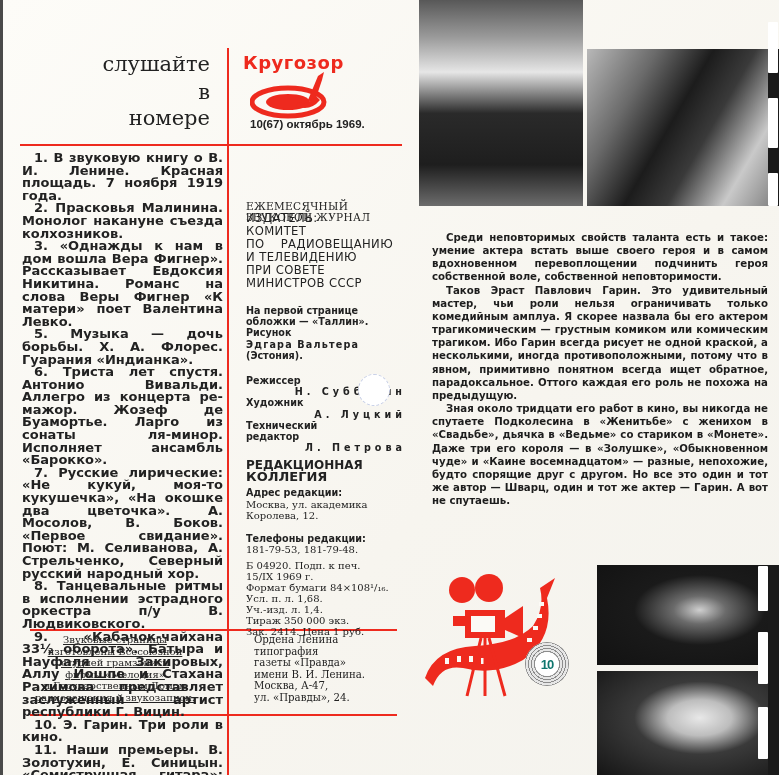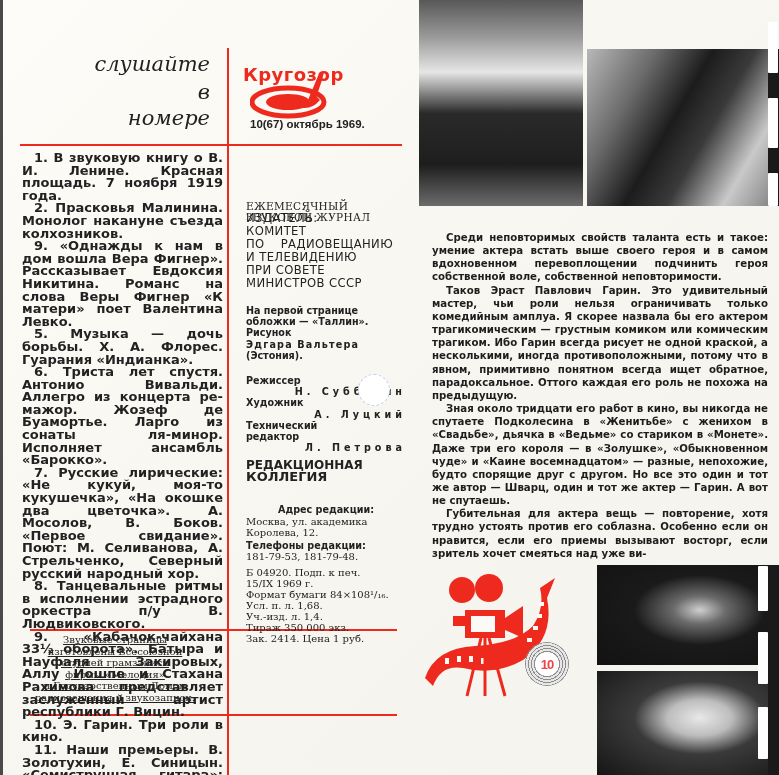--- a/index.html
+++ b/index.html
@@ -1,22 +1,22 @@
 <!DOCTYPE html>
 <html><head>
 <meta charset="utf-8">
 <style>
   html, body { margin:0; padding:0; }
   body { width:779px; height:775px; overflow:hidden; background:#fbfaf6; position:relative; font-family:"DejaVu Sans", sans-serif; color:#1a1a1a; }
   .page { position:absolute; inset:0; background:linear-gradient(135deg,#fdfcf8 0%,#f7f5ef 60%,#f4f3ee 100%); }
   .left-edge { position:absolute; left:0; top:0; width:3px; height:775px; background:#4a4a4a; }
   .red { background:#ee2a1e; position:absolute; }
 
-  .hdr-word { position:absolute; font-family:"DejaVu Serif", serif; font-style:italic; font-size:21px; color:#222; text-align:right; width:200px; left:10px; }
-  .logo-title { position:absolute; left:243px; top:52px; font-family:"DejaVu Sans", sans-serif; font-weight:bold; font-size:18px; color:#ee2a1e; letter-spacing:0.5px;margin-top:12px; }
+  .hdr-word { position:absolute; font-family:"DejaVu Serif", serif; font-size:21px; color:#222; text-align:right; width:200px; left:10px; }
+  .logo-title { position:absolute; left:243px; top:52px; font-family:"DejaVu Sans", sans-serif; font-weight:bold; font-size:18px; color:#ee2a1e; letter-spacing:0.5px; }
   .logo-mark { position:absolute; left:250px; top:70px; width:95px; height:50px; }
   .issue { position:absolute; left:250px; top:118px; font-family:"Liberation Sans", sans-serif; font-weight:bold; font-size:11.5px; color:#222; }
 
   .contents { position:absolute; left:22px; top:152px; width:201px; font-family:"DejaVu Sans", sans-serif; font-weight:bold; font-size:13px; line-height:12.6px; color:#222; text-align:justify; }
   .contents p { margin:0; text-indent:12px; }
 
   .mid { position:absolute; left:246px; width:160px; color:#222; }
   .serifcaps { font-family:"DejaVu Serif", serif; font-size:10.5px; line-height:11px; letter-spacing:0.3px; }
   .publisher { font-family:"DejaVu Sans", sans-serif; font-size:11.6px; line-height:13px; letter-spacing:0.4px; }
   .smallbold { font-family:"DejaVu Sans", sans-serif; font-weight:bold; font-size:9.6px; line-height:11.2px; }
@@ -36,21 +36,21 @@
   .photo2 { left:587px; top:49px; width:192px; height:157px; background:linear-gradient(120deg,#b8b8b8 0%,#6a6a6a 25%,#1c1c1c 45%,#3a3a3a 60%,#c9c9c9 80%,#7a7a7a 100%); }
   .photo3 { left:597px; top:565px; width:171px; height:100px; background:radial-gradient(ellipse at 60% 45%,#cfcfcf 0%,#6b6b6b 18%,#1a1a1a 45%,#121212 100%); }
   .photo4 { left:597px; top:671px; width:171px; height:104px; background:radial-gradient(ellipse at 60% 45%,#e8e8e8 0%,#bdbdbd 22%,#3a3a3a 45%,#151515 100%); }
   .filmstrip-hole { position:absolute; background:#fff; width:10px; border-radius:1px; }
   .film-edge { position:absolute; left:768px; width:11px; background:#1a1a1a; }
 
   .vinyl-hole { position:absolute; left:358px; top:374px; width:30px; height:30px; border-radius:50%; background:#fff; border:1px dashed #c8d0e8; }
 
   .camera-art { position:absolute; left:415px; top:568px; width:150px; height:130px; }
   .badge10 { position:absolute; left:525px; top:642px; width:44px; height:44px; border-radius:50%; background:repeating-radial-gradient(circle,#8c8c8c 0 1px,#e6e6e6 1px 3px); display:flex; align-items:center; justify-content:center; }
-  .badge10 span { display:flex; align-items:center; justify-content:center; width:24px; height:24px; border-radius:50%; background:#fff; font-family:"Liberation Sans", sans-serif; font-weight:bold; font-size:13px; color:#ef4444; letter-spacing:-1px; }
+  .badge10 span { display:flex; align-items:center; justify-content:center; width:24px; height:24px; border-radius:50%; background:#fff; font-family:"Liberation Sans", sans-serif; font-weight:bold; font-size:13px; color:#0f766e; letter-spacing:-1px; }
 </style>
 </head>
 <body>
 
 <div class="page">
   <div class="left-edge"></div>
 
   <div class="red" style="left:227px; top:48px; width:2px; height:727px;"></div>
   <div class="red" style="left:20px; top:144px; width:382px; height:2px;"></div>
   <div class="red" style="left:30px; top:629px; width:367px; height:2px;"></div>
@@ -65,21 +65,21 @@
     <ellipse cx="38" cy="32" rx="36" ry="14" fill="none" stroke="#ee2a1e" stroke-width="5"></ellipse>
     <ellipse cx="38" cy="32" rx="22" ry="8" fill="#ee2a1e"></ellipse>
     <path d="M58 30 L68 6 L74 2 L72 10 L64 34 Z" fill="#ee2a1e"></path>
     <path d="M46 36 Q60 42 70 30 L66 26 Q58 36 48 32 Z" fill="#ee2a1e"></path>
   </svg>
   <div class="issue">10(67) октябрь 1969.</div>
 
   <div class="contents">
     <p>1. В звуковую книгу о В. И. Ленине. Красная площадь. 7 ноября 1919 года.</p>
     <p>2. Прасковья Малинина. Монолог накануне съезда колхозников.</p>
-    <p>9. «Однажды к нам в дом вошла Вера Фигнер». Рассказывает Евдоксия Никитина. Романс на слова Веры Фигнер «К матери» поет Валентина Левко.</p>
+    <p>3. «Однажды к нам в дом вошла Вера Фигнер». Рассказывает Евдоксия Никитина. Романс на слова Веры Фигнер «К матери» поет Валентина Левко.</p>
     <p>5. Музыка — дочь борьбы. Х. А. Флорес. Гуарания «Индианка».</p>
     <p>6. Триста лет спустя. Антонио Вивальди. Аллегро из концерта ре-мажор. Жозеф де Буамортье. Ларго из сонаты ля-минор. Исполняет ансамбль «Барокко».</p>
     <p>7. Русские лирические: «Не кукуй, моя-то кукушечка», «На окошке два цветочка». А. Мосолов, В. Боков. «Первое свидание». Поют: М. Селиванова, А. Стрельченко, Северный русский народный хор.</p>
     <p>8. Танцевальные ритмы в исполнении эстрадного оркестра п/у В. Людвиковского.</p>
     <p>9. «Кабачок-чайхана 33½ оборота». Батыра и Науфаля Закировых, Аллу Йошпе и Стахана Рахимова представляет заслуженный артист республики Г. Вицин.</p>
     <p>10. Э. Гарин. Три роли в кино.</p>
     <p>11. Наши премьеры. В. Золотухин, Е. Синицын. «Семиструнная гитара»; Н. Мартынов, В. Никитина. «Мне сегодня приснилась песня». Исполняют: вокальный квартет «Улыбка», М. Пахоменко и оркестр.</p>
     <p>12. Югославская певица Габи Новак.</p>
   </div>
 
@@ -113,62 +113,69 @@
     <div>Технический</div>
     <div>редактор</div>
     <div class="spaced">Л. Петрова</div>
   </div>
 
   <div class="vinyl-hole"></div>
 
   <div class="mid" style="top:460px;">
     <div class="smallbold" style="font-size:12px;">РЕДАКЦИОННАЯ</div>
     <div class="smallbold" style="font-size:13px;">КОЛЛЕГИЯ</div>
-    <div class="smallbold" style="margin-top:22px;text-align:center;">Адрес редакции:</div>
+    <div class="smallbold" style="margin-top:5px;">Адрес редакции:</div>
     <div class="serif-small">Москва, ул. академика</div>
     <div class="serif-small">Королева, 12.</div>
-    <div class="smallbold" style="margin-top:2px;">Телефоны редакции:</div>
+    <div class="smallbold" style="margin-top:12px;">Телефоны редакции:</div>
     <div class="serif-small">181-79-53, 181-79-48.</div>
     <div class="serif-small" style="margin-top:5px;">Б 04920. Подп. к печ.</div>
     <div class="serif-small">15/IX 1969 г.</div>
     <div class="serif-small">Формат бумаги 84×108¹/₁₆.</div>
     <div class="serif-small">Усл. п. л. 1,68.</div>
     <div class="serif-small">Уч.-изд. л. 1,4.</div>
     <div class="serif-small">Тираж 350 000 экз.</div>
     <div class="serif-small">Зак. 2414. Цена 1 руб.</div>
   </div>
 
   <div class="footer-left">
     <div>Звуковые страницы</div>
     <div>изготовлены Всесоюзной</div>
     <div>студией грамзаписи</div>
     <div>фирмы «Мелодия»</div>
     <div>и Государственным Домом</div>
     <div>радиовещания и звукозаписи.</div>
+  </div>
+  <div class="footer-right">
+    <div>Ордена Ленина</div>
+    <div>типография</div>
+    <div>газеты «Правда»</div>
+    <div>имени В. И. Ленина.</div>
+    <div>Москва, А-47,</div>
+    <div>ул. «Правды», 24.</div>
   </div>
 
   <div class="photo photo1"></div>
   <div class="photo photo2"></div>
   <div class="film-edge" style="top:49px; height:157px;"></div>
   <div class="filmstrip-hole" style="left:768px; top:22px; height:51px;"></div>
   <div class="filmstrip-hole" style="left:768px; top:98px; height:50px;"></div>
   <div class="filmstrip-hole" style="left:768px; top:173px; height:33px;"></div>
 
   <div class="photo photo3"></div>
   <div class="photo photo4"></div>
   <div class="film-edge" style="top:565px; height:210px;"></div>
   <div class="filmstrip-hole" style="left:758px; top:566px; height:45px;"></div>
   <div class="filmstrip-hole" style="left:758px; top:632px; height:52px;"></div>
   <div class="filmstrip-hole" style="left:758px; top:707px; height:52px;"></div>
 
   <div class="article">
     <p>Среди неповторимых свойств таланта есть и такое: умение актера встать выше своего героя и в самом вдохновенном перевоплощении подчинить героя собственной воле, собственной неповторимости.</p>
     <p>Таков Эраст Павлович Гарин. Это удивительный мастер, чьи роли нельзя ограничивать только комедийным амплуа. Я скорее назвала бы его актером трагикомическим — грустным комиком или комическим трагиком. Ибо Гарин всегда рисует не одной краской, а несколькими, иногда противоположными, потому что в явном, примитивно понятном всегда ищет обратное, парадоксальное. Оттого каждая его роль не похожа на предыдущую.</p>
     <p>Зная около тридцати его работ в кино, вы никогда не спутаете Подколесина в «Женитьбе» с женихом в «Свадьбе», дьячка в «Ведьме» со стариком в «Монете». Даже три его короля — в «Золушке», «Обыкновенном чуде» и «Каине восемнадцатом» — разные, непохожие, будто спорящие друг с другом. Но все это один и тот же автор — Шварц, один и тот же актер — Гарин. А вот не спутаешь.</p>
-    <p>Губительная для актера вещь — повторение, хотя трудно устоять против его соблазна. Особенно если он нравится, если его приемы вызывают восторг, если зритель хочет смеяться над уже ви-</p>
   </div>
 
   <svg class="camera-art" viewBox="0 0 150 130">
     <circle cx="47" cy="22" r="13" fill="#ee2a1e"></circle>
     <circle cx="74" cy="20" r="14" fill="#ee2a1e"></circle>
     <rect x="50" y="42" width="40" height="28" fill="#ee2a1e"></rect>
     <rect x="56" y="48" width="24" height="16" fill="#fbfaf6"></rect>
     <polygon points="90,50 108,38 108,70 90,62" fill="#ee2a1e"></polygon>
     <rect x="38" y="48" width="12" height="10" fill="#ee2a1e"></rect>
     <path d="M10 110 Q20 80 60 78 Q100 76 118 58 Q130 40 125 20 L140 10 L132 30 Q140 70 108 92 Q80 108 48 100 Q26 96 18 118 Z" fill="#ee2a1e"></path>

